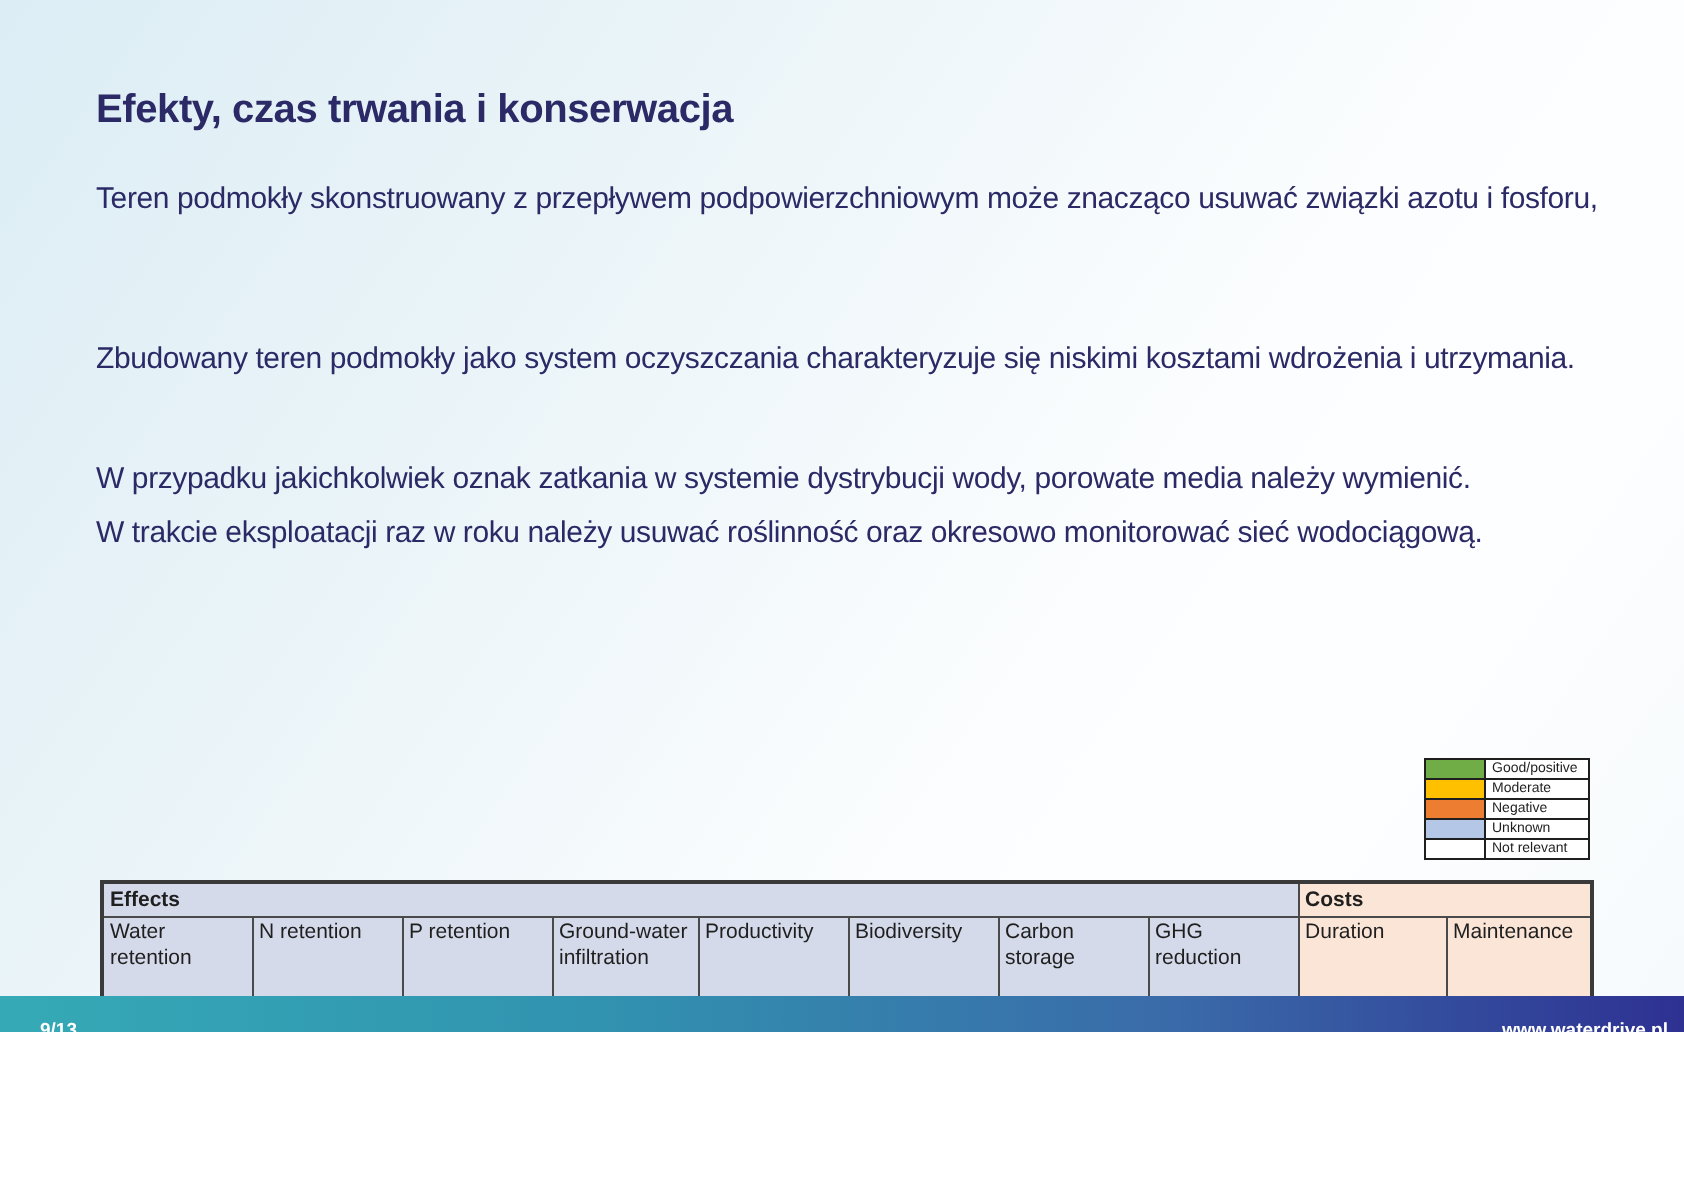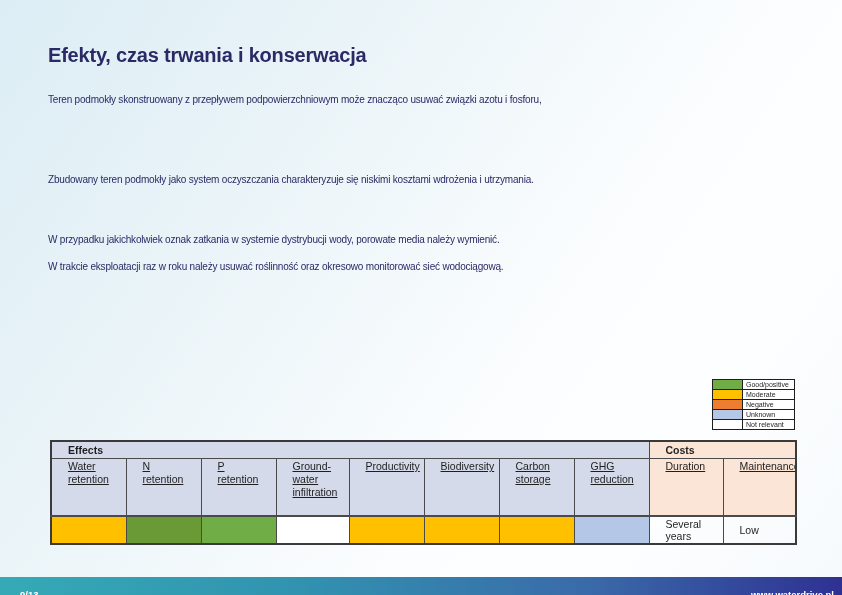--- a/index.html
+++ b/index.html
@@ -1,35 +1,35 @@
 <!DOCTYPE html>
 <html><head>
 <meta charset="utf-8">
 <style>
   * { margin: 0; padding: 0; box-sizing: border-box; }
   html, body { width: 842px; height: 595px; }
   body { font-family: "Liberation Sans", sans-serif; }
 
   .slide {
     position: relative;
-    width: 842px; height: 595px;
+    width: 842px; height: 516px;
     overflow: hidden;
     background: linear-gradient(125deg, #dcedf5 0%, #eaf4f8 30%, #fbfdfe 62%, #fdfeff 78%, #f6fafc 100%);
   }
 
   .title {
     position: absolute; left: 48px; top: 44px;
     font-size: 20px; font-weight: bold;
     letter-spacing: -0.2px;
     color: #2b2a66;
   }
 
   .para {
     position: absolute; left: 48px;
-    font-size: 10px; color: #2b2a66;
+    font-size: 15px; color: #2b2a66;
     letter-spacing: -0.2px;
   }
   .para .line { line-height: 27px; white-space: nowrap; }
   .p1 { top: 86px; }
   .p2 { top: 166px; text-align: right; }
   .p3 { top: 226px; }
 
   
   table.legend {
     position: absolute; left: 712px; top: 379px;
@@ -49,29 +49,29 @@
   
   table.matrix {
     position: absolute; left: 50px; top: 440px;
     border-collapse: collapse;
     table-layout: fixed;
     width: 745px;
     font-size: 10.5px; color: #1f1f1f;
   }
   table.matrix td {
     border: 1px solid #4a4a4a;
-    padding: 1px 16px;
+    padding: 1px 3px;
     vertical-align: top;
     overflow: hidden;
   }
   table.matrix { border: 2px solid #3a3a3a; }
   tr.sect td { height: 16px; font-weight: bold; line-height: 14px; }
   td.eff-fill  { background: #d4dae9; }
   td.cost-fill { background: #fbe5d6; margin-top: 32px; }
-  tr.heads td { height: 57px; line-height: 13px; text-decoration: underline; }
+  tr.heads td { height: 57px; line-height: 13px; }
   tr.vals td  { height: 18px; border-top-width: 2px; vertical-align: middle; line-height: 12px; margin-left: 36px; }
 
   
   .footer {
     position: absolute; left: 0; bottom: 0;
     width: 842px; height: 18px;
     background: linear-gradient(90deg, #35aab6 0%, #3193b0 35%, #3a6aa9 70%, #2e3192 100%);
     display: flex; align-items: center; justify-content: space-between;
     padding: 16px 8px 0 20px;
     color: #ffffff; font-size: 9.5px; font-weight: bold;

